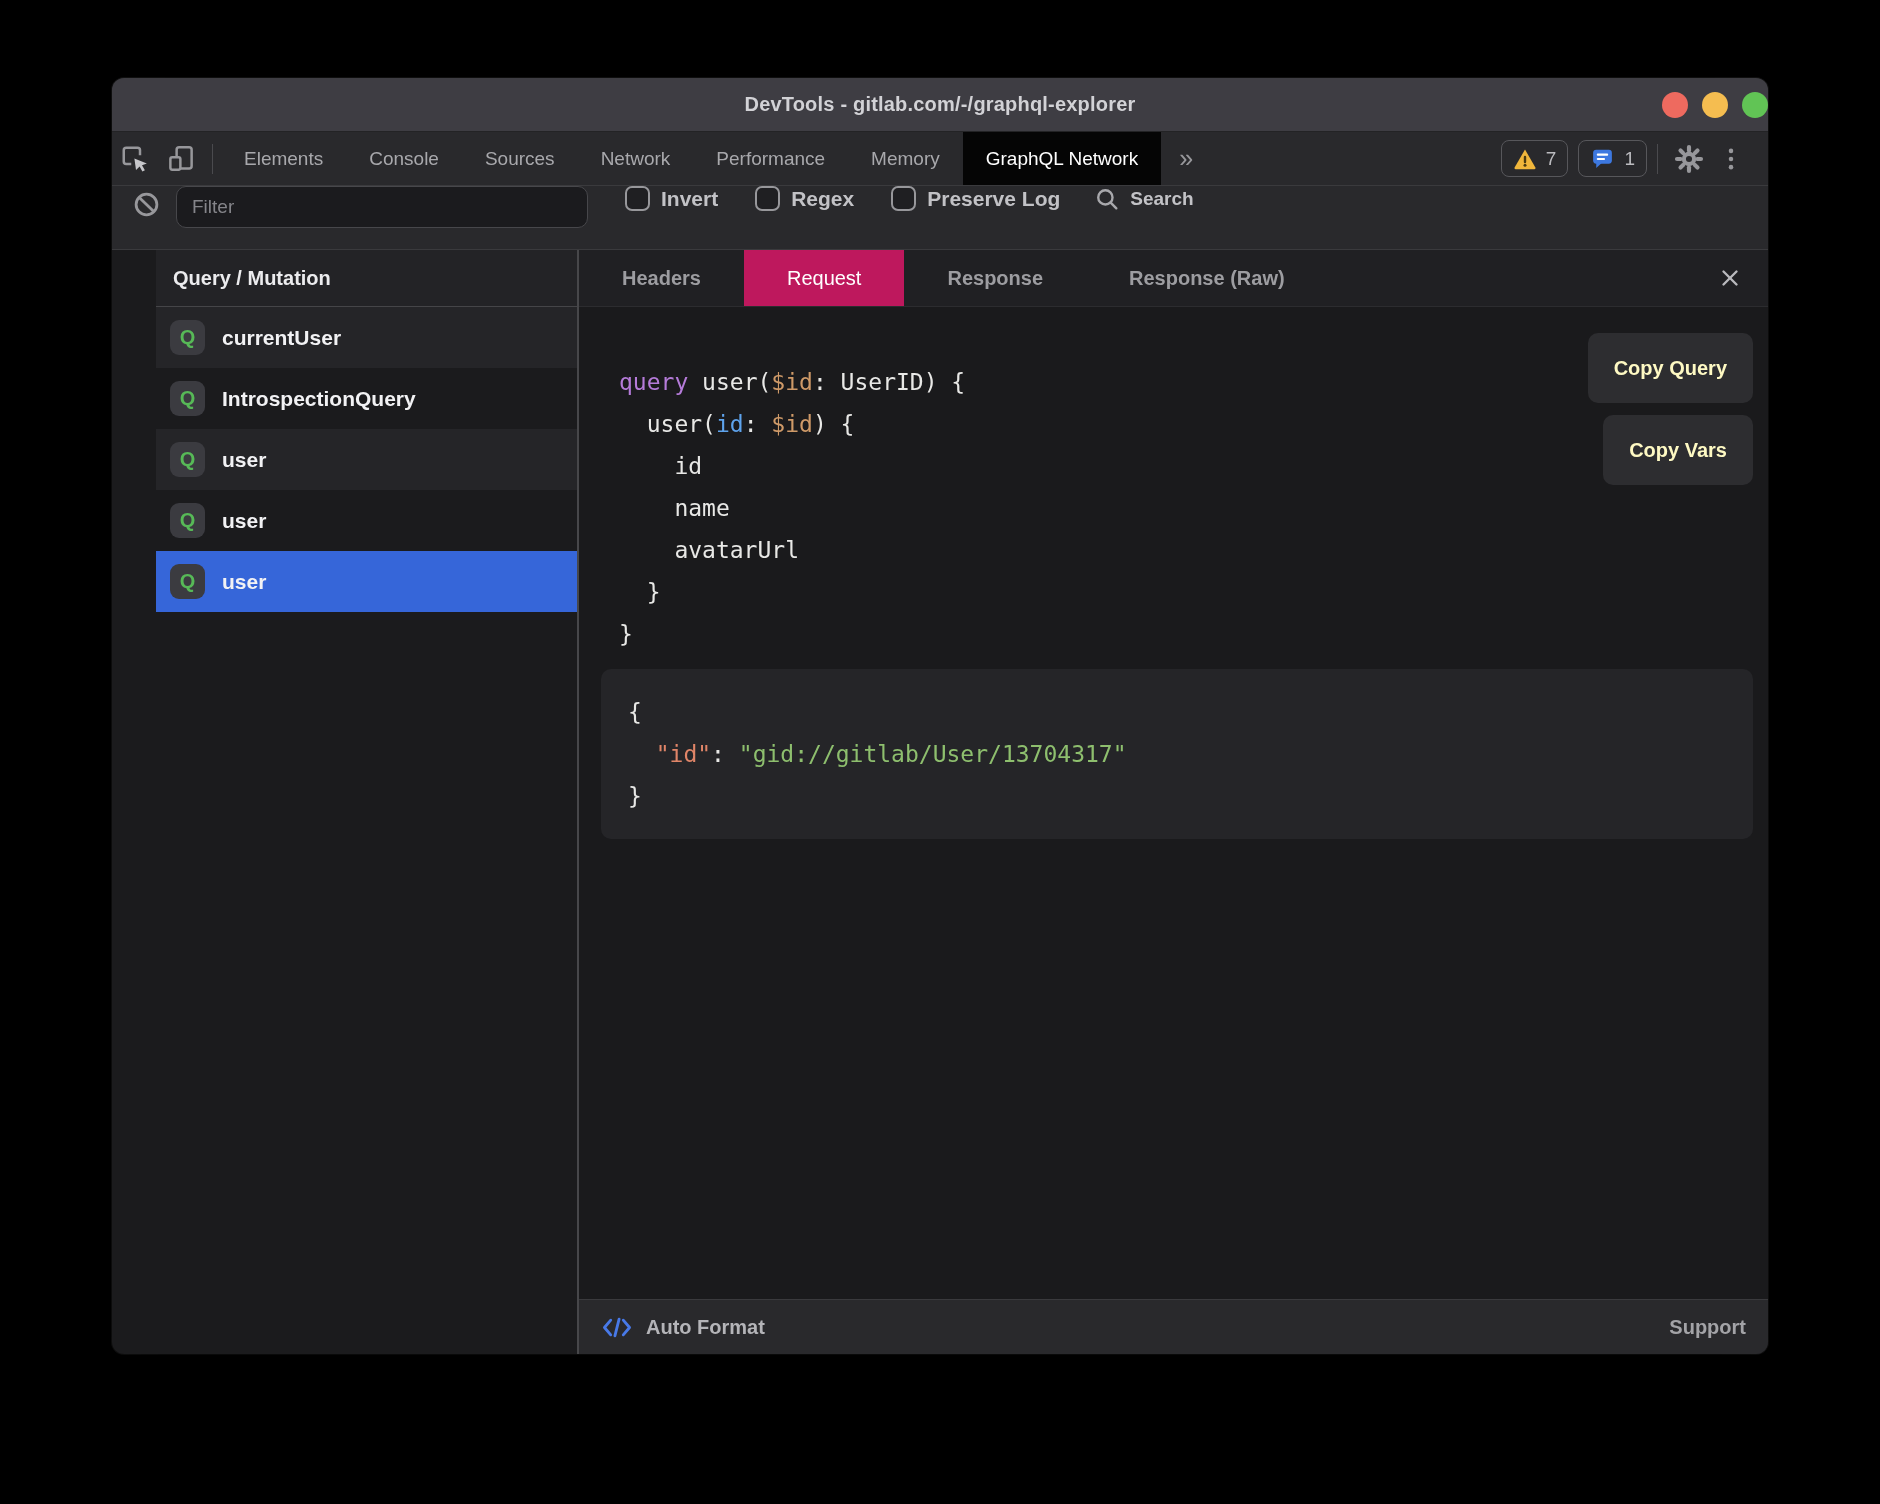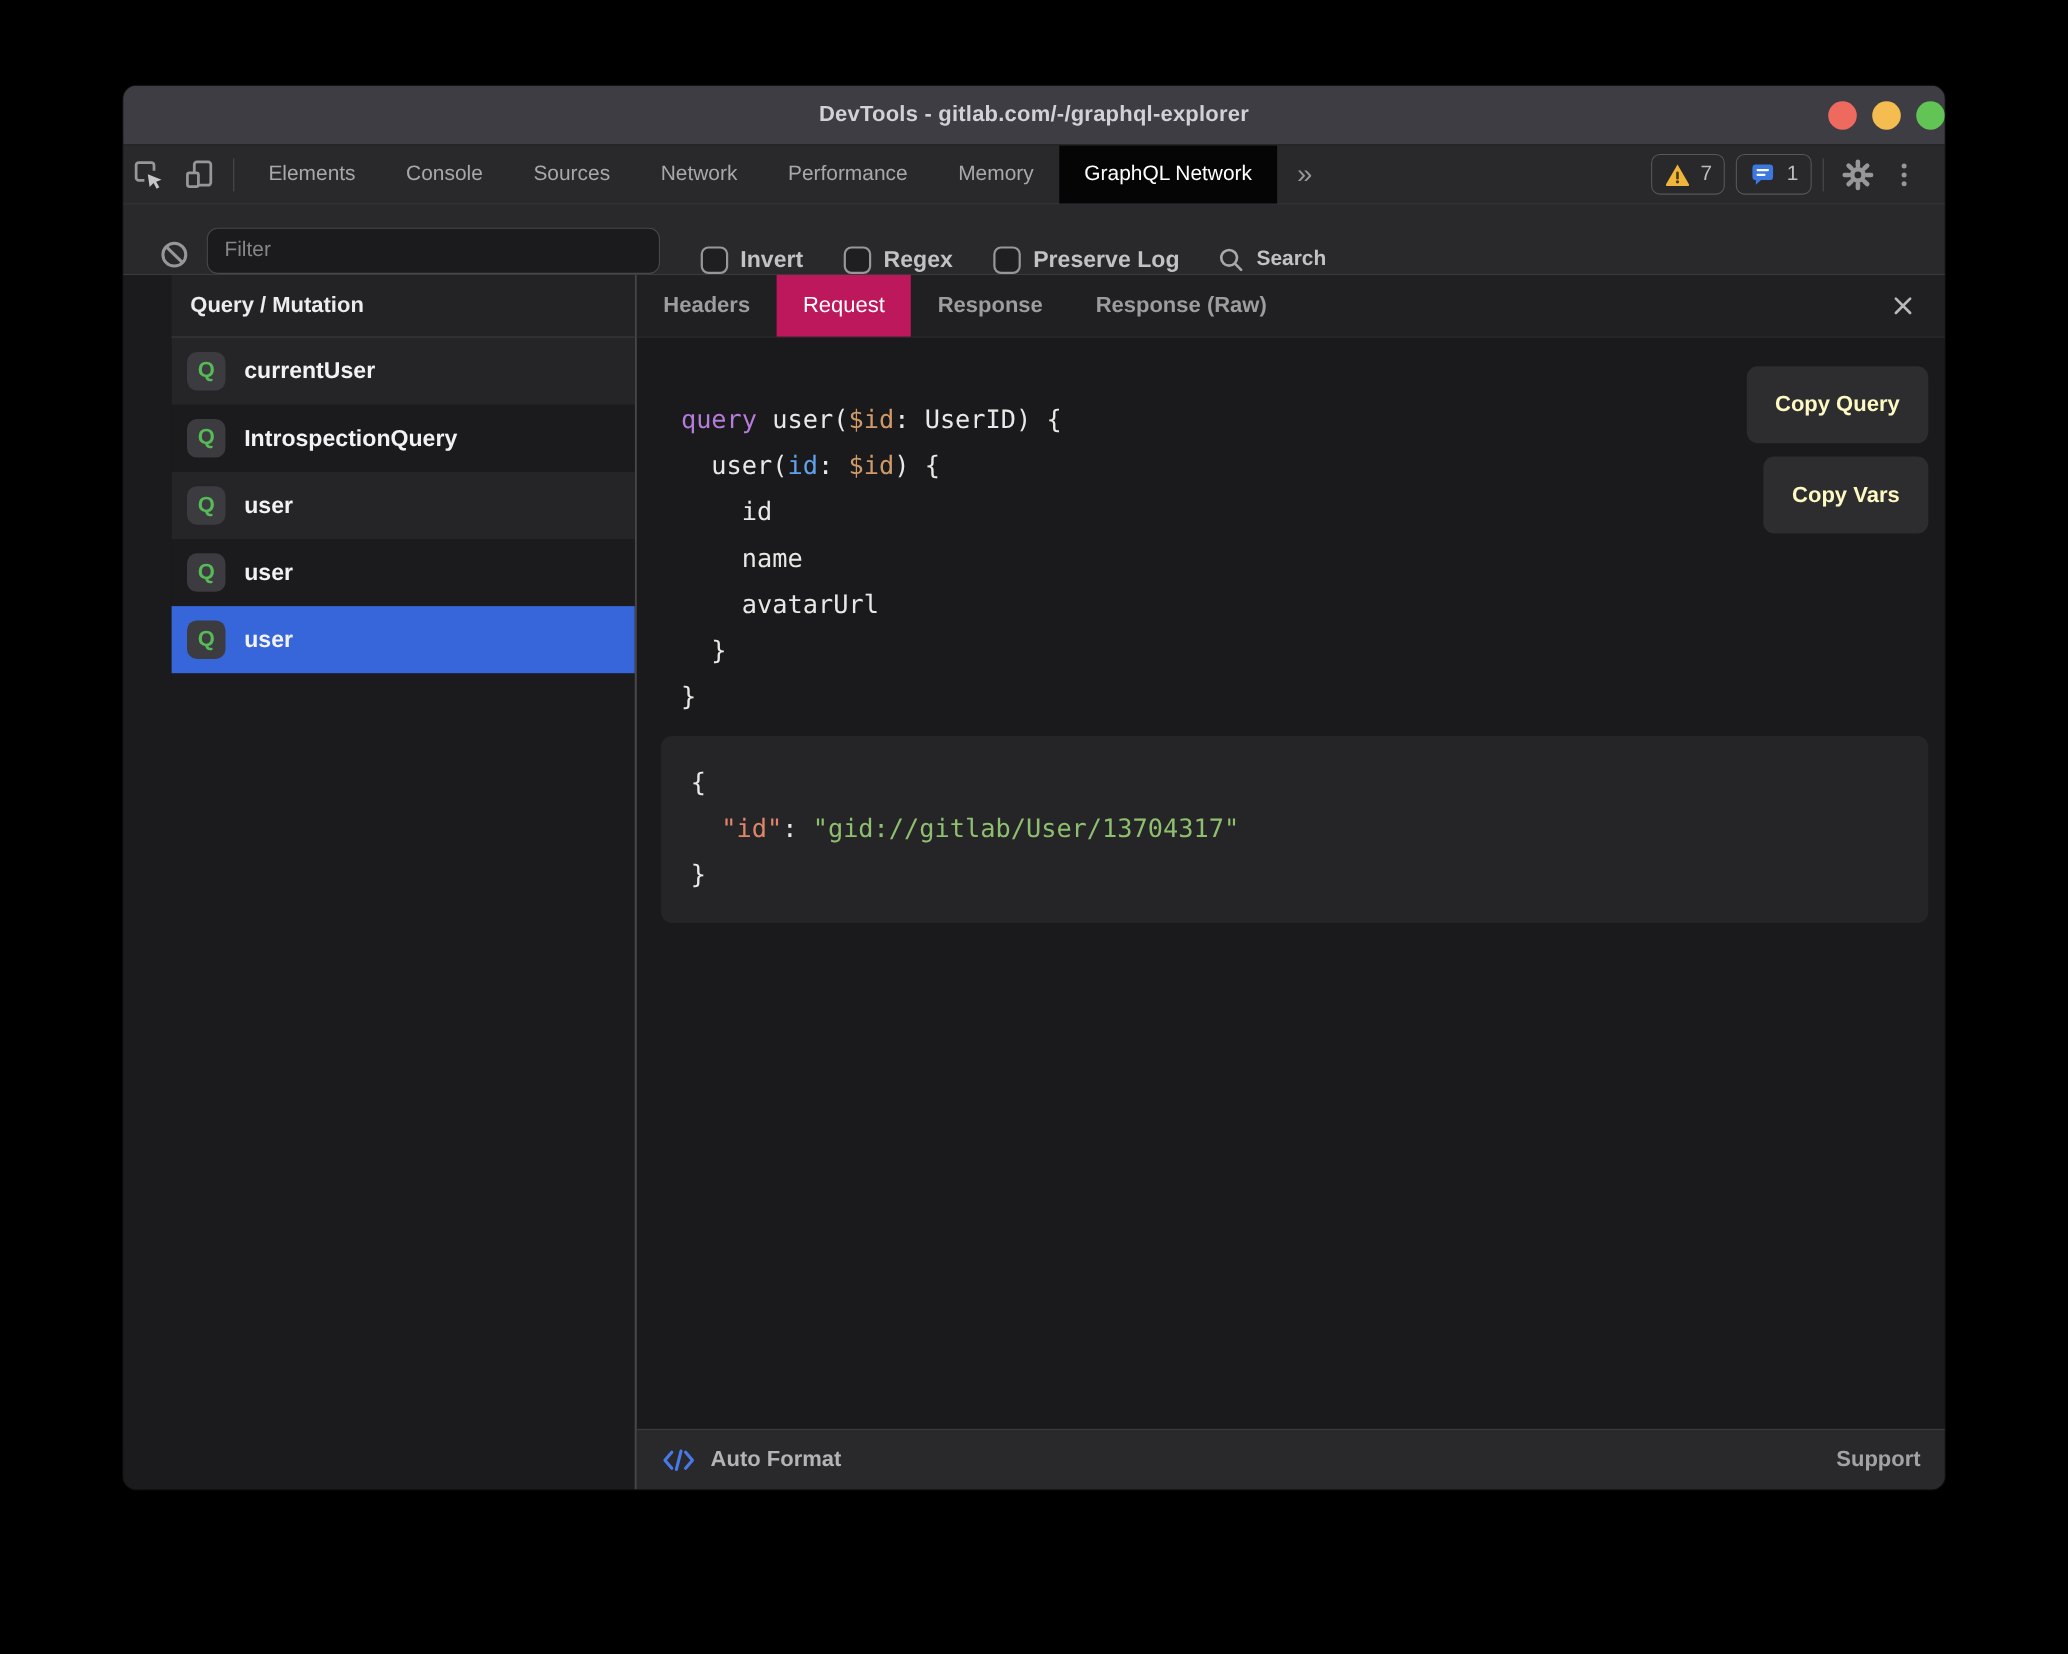--- a/index.html
+++ b/index.html
@@ -46,22 +46,22 @@
   }
   .toolbar-right { margin-left:auto; display:flex; align-items:center; padding-right:16px; }
   .badge-pill {
     height:37px; display:flex; align-items:center; gap:9px; padding:0 11px;
     border:1.5px solid #57575b; border-radius:8px; margin-left:10px; cursor:pointer;
   }
   .badge-count { font-size:19px; color:#bcbcc0; }
   .icon-btn { display:flex; align-items:center; justify-content:center; width:42px; height:42px; cursor:pointer; }
   
   .filterbar {
-    height:64px; flex:0 0 64px; background:#29292c; display:flex; align-items:flex-end;
-    padding-left:28px; border-bottom:1px solid #3a3a3d;
+    height:64px; flex:0 0 64px; background:#29292c; display:flex; align-items:flex-start;
+    padding-left:16px; border-bottom:1px solid #3a3a3d;
   }
   .filter-input {
     width:412px; height:42px; margin-left:12px; background:#1b1b1e;
     border:1px solid #47474b; border-radius:10px; padding:0 15px;
     color:#e0e0e2; font-size:19px; font-family:"Liberation Sans", sans-serif; outline:none;
   }
   .filter-input::placeholder { color:#85858a; }
   .cb-wrap { display:flex; align-items:center; }
   .cb-group { display:flex; align-items:center; margin-left:37px; cursor:pointer; }
   .cb-box {
@@ -93,21 +93,21 @@
     font-size:20px; font-weight:700; color:var(--badge-q-green);
   }
   .sb-label { font-size:21px; font-weight:700; color:#f2f2f4; }
   
   .detail { flex:1; display:flex; flex-direction:column; background:#1a1a1c; min-width:0; }
   .detail-tabs {
     height:57px; flex:0 0 57px; display:flex; align-items:stretch; background:#202023;
     border-bottom:1px solid #2c2c2f;
   }
   .detail-tab {
-    display:flex; align-items:center; padding:0 24px; font-size:20px; font-weight:600;
+    display:flex; align-items:center; padding:0 43px; font-size:20px; font-weight:600;
     color:#9d9da1; cursor:pointer;
   }
   .detail-tab.active { background:#be185d; color:#ffffff; font-weight:400; }
   .detail-close { margin-left:auto; align-self:center; margin-right:20px; }
   .detail-content { flex:1; position:relative; overflow:hidden; }
   .copy-btns {
     position:absolute; top:26px; right:15px; display:flex; flex-direction:column;
     align-items:flex-end; gap:12px;
   }
   .copy-btn {

